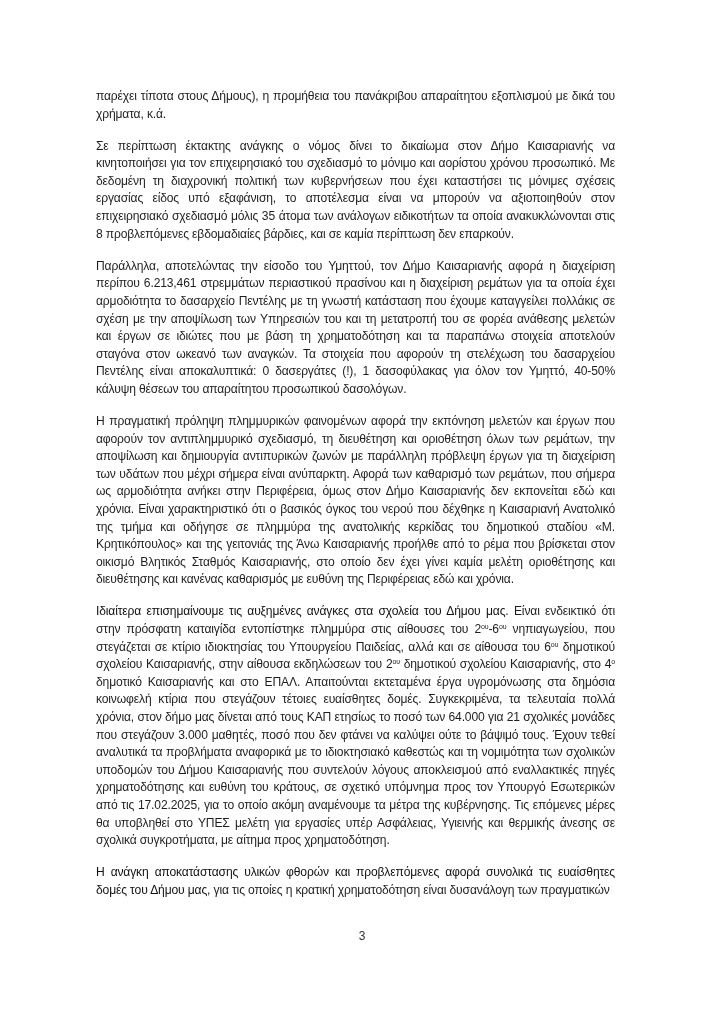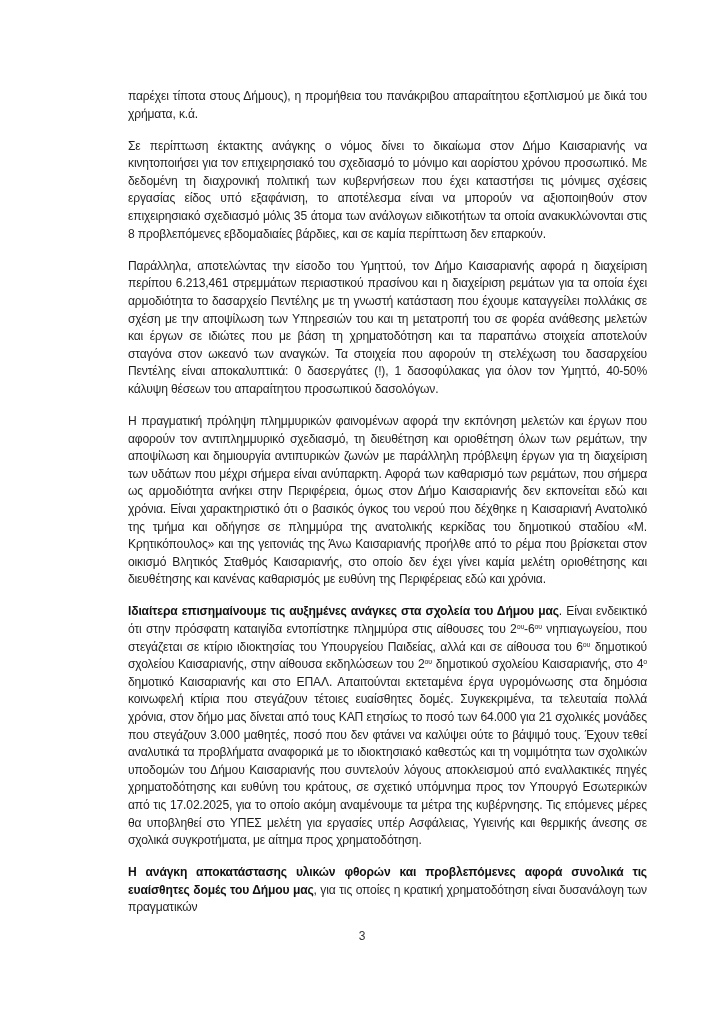--- a/index.html
+++ b/index.html
@@ -1,33 +1,33 @@
 <!DOCTYPE html>
 <html><head>
 <meta charset="utf-8">
 <style>
   html, body { margin: 0; padding: 0; background: #ffffff; }
   body { width: 724px; height: 1024px; position: relative; overflow: hidden; }
   .page {
     position: absolute;
-    left: 128px;
+    left: 96px;
     top: 88px;
     width: 519px;
     font-family: "Liberation Sans", sans-serif;
     font-size: 12.1px;
     line-height: 17.6px;
     color: #1e1e1e;
     letter-spacing: -0.15px;
   }
   .para {
     margin: 0 0 14.5px 0;
     text-align: justify;
     text-align-last: left;
   }
-  .para b { font-weight: bold; color: #111; }
+  .para b { font-weight: normal; color: #111; }
   sup { font-size: 7px; line-height: 0; vertical-align: 4px; }
   .page-number {
     position: absolute;
     left: 0; width: 724px;
     top: 929px;
     text-align: center;
     font-family: "Liberation Sans", sans-serif;
     font-size: 12px;
     color: #333;
   }

